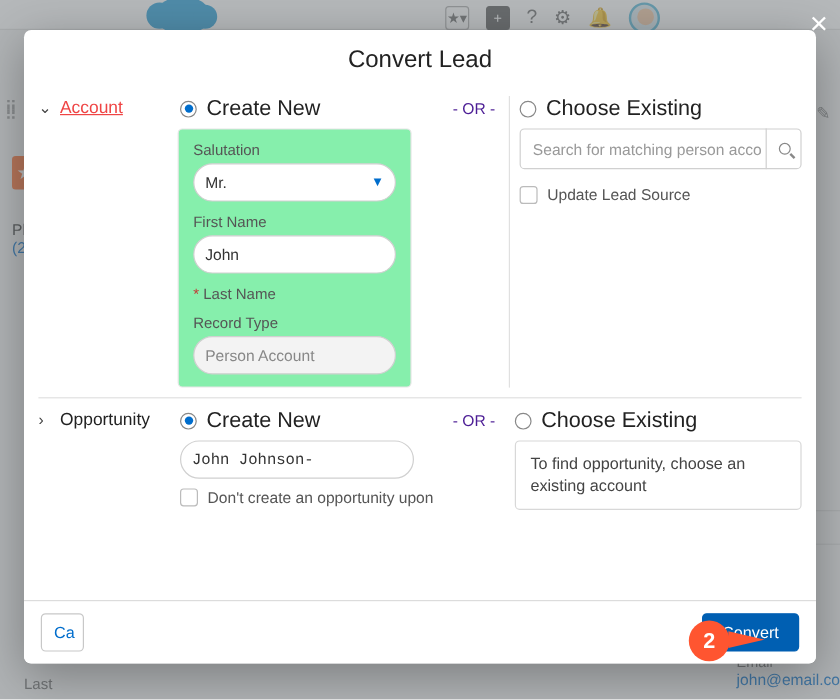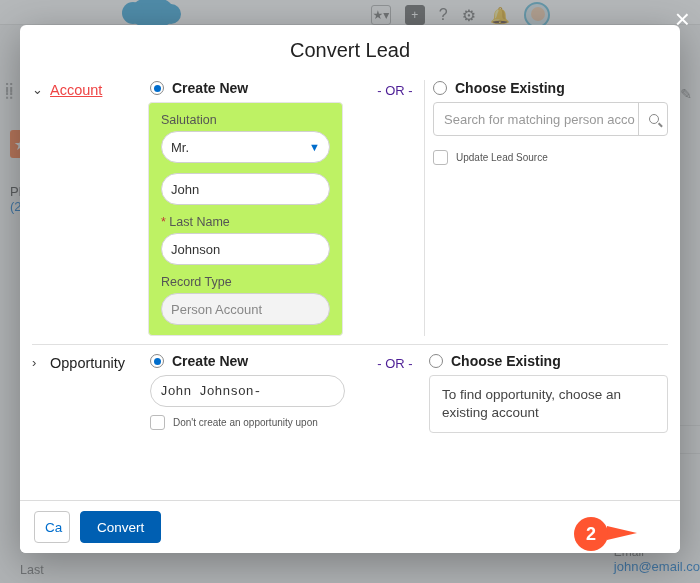--- a/index.html
+++ b/index.html
@@ -21,45 +21,45 @@
   .modal-title { text-align: center; font-size: 20px; font-weight: 400; padding: 14px 0 10px; color: #222; }
   .modal-body { flex: 1; overflow: hidden; padding: 0 12px; }
   .section { display: flex; padding: 8px 0; }
   .section + .section { border-top: 1px solid #e0e0e0; }
   .collapse-col { width: 18px; padding-top: 2px; color: #444; cursor: pointer; font-size: 13px; }
   .label-col { width: 100px; font-size: 14.5px; color: #222; padding-top: 2px; }
   .label-col.link { color: #ef4444; text-decoration: underline; }
   .left-pane { width: 220px; }
   .or-col { width: 50px; text-align: center; font-size: 13px; color: #4c1d95; padding-top: 3px; }
   .right-pane { flex: 1; }
-  .radio-row { display: flex; align-items: center; gap: 8px; font-size: 14px; font-weight: 700; color: #222; margin-bottom: 6px; }
+  .radio-row { display: flex; align-items: center; gap: 8px; font-size: 18px; font-weight: 400; color: #222; margin-bottom: 6px; }
   .radio { width: 14px; height: 14px; border-radius: 50%; border: 1px solid #888; display: inline-flex; align-items: center; justify-content: center; background:#fff; }
   .radio.selected::after { content:''; width: 7px; height: 7px; background: #006dcc; border-radius: 50%; }
-  .field-block { background: #bef264; border: 1px solid #e5e5e5; border-radius: 4px; padding: 10px 12px; margin-left: -2px; width: 195px; }
+  .field-block { background: #86efac; border: 1px solid #e5e5e5; border-radius: 4px; padding: 10px 12px; margin-left: -2px; width: 195px; }
   .fld { margin-bottom: 10px; }
   .fld:last-child { margin-bottom: 0; }
   .fld-label { font-size: 12.5px; color: #555; margin-bottom: 4px; display: block; }
   .required-star { color: #c23934; }
   .text-input, .select-input { width: 100%; height: 32px; border: 1px solid #d0d0d0; border-radius: 16px; padding: 0 9px; font-size: 13px; background: #fff; color: #333; }
   .select-input { display: flex; align-items: center; justify-content: space-between; cursor: pointer; }
   .select-caret { color: #006dcc; font-size: 11px; }
   .readonly-input { background: #f3f3f3; color: #888; }
   .search-wrap { position: relative; }
   .search-input { width: 100%; height: 34px; border: 1px solid #d0d0d0; border-radius: 4px; padding: 0 32px 0 10px; font-size: 13px; color: #333; }
   .search-input::placeholder { color: #999; }
   .search-icon-btn { position: absolute; right: 0; top: 0; width: 30px; height: 34px; border-left: 1px solid #d0d0d0; display:flex; align-items:center; justify-content:center; color:#888; cursor:pointer; }
   .mag { width: 10px; height: 10px; border: 1.6px solid #888; border-radius: 50%; position: relative; }
   .mag::after { content:''; position:absolute; width:5px; height:1.6px; background:#888; transform: rotate(45deg); left:8px; top:9px; }
-  .checkbox-row { display: flex; align-items: center; gap: 8px; font-size: 10px; color: #555; margin-top: 14px; }
+  .checkbox-row { display: flex; align-items: center; gap: 8px; font-size: 13px; color: #555; margin-top: 14px; }
   .cbox { width: 15px; height: 15px; border: 1px solid #bbb; border-radius: 3px; background: #fff; }
   .sub-label { font-size: 12.5px; color: #555; margin-bottom: 6px; }
   .divider-v { width: 1px; background: #e0e0e0; margin: 0 8px 0 4px; align-self: stretch; }
   .opp-left-input { width: 195px; font-family: Liberation Mono, monospace; }
   .opp-msg-box { border: 1px solid #d8d8d8; border-radius: 4px; padding: 10px 12px; font-size: 13.5px; color: #444; background: #fff; line-height: 1.35; }
-  .modal-footer { border-top: 1px solid #dcdcdc; padding: 10px 14px; display: flex; justify-content: flex-start; gap: 10px; background: #fff; }
+  .modal-footer { border-top: 1px solid #dcdcdc; padding: 10px 14px; display: flex; justify-content: space-between; gap: 10px; background: #fff; }
   .btn { height: 32px; padding: 0 16px; border-radius: 4px; font-size: 13.5px; cursor: pointer; display:inline-flex; align-items:center; }
   .btn-neutral { background: #fff; border: 1px solid #c8c8c8; color: #006dcc; }
   .btn-brand { background: #005fb2; border: 1px solid #005fb2; color: #fff; font-weight: 500; }
   .annot-2 { position: absolute; right: 92px; bottom: 32px; width: 34px; height: 34px; background: #ff5530; border-radius: 50%; color: #fff; display:flex; align-items:center; justify-content:center; font-size: 18px; font-weight: 600; z-index: 10; }
   .annot-arrow { position: absolute; right: 63px; bottom: 43px; width: 0; height: 0; border-left: 30px solid #ff5530; border-top: 7px solid transparent; border-bottom: 7px solid transparent; z-index: 9; }
   .bg-orange { position:absolute; left:10px; top:130px; width:22px; height:28px; background:#ff6b2c; border-radius:3px; color:#fff; display:flex; align-items:center; justify-content:center; font-size:16px; }
   .bg-right { position:absolute; right:0; top:380px; color:#333; font-size:13px; text-align:left; }
   .bg-grip { position:absolute; left:4px; top:86px; color:#999; font-size:14px; letter-spacing:-2px; line-height:6px; }
   .bg-pencil { position:absolute; right:8px; top:86px; color:#888; font-size:14px; }
   .bg-ph { position:absolute; left:10px; top:184px; font-size:13px; color:#333; }
@@ -114,25 +114,25 @@
         </div>
         <div class="field-block">
           <div class="fld">
             <span class="fld-label">Salutation</span>
             <div class="select-input">
               <span>Mr.</span>
               <span class="select-caret">▼</span>
             </div>
           </div>
           <div class="fld">
+            <span class="fld-label">First Name</span>
             <input class="text-input" value="John" style="">
           </div>
           <div class="fld">
             <span class="fld-label"><span class="required-star">* </span><span>Last Name</span></span>
-            <input class="text-input" value="Johnson" style="">
           </div>
           <div class="fld">
             <span class="fld-label">Record Type</span>
             <input class="text-input readonly-input" readonly="" value="Person Account" style="">
           </div>
         </div>
       </div>
 
       <div class="or-col">- OR -</div>
       <div class="divider-v"></div>

